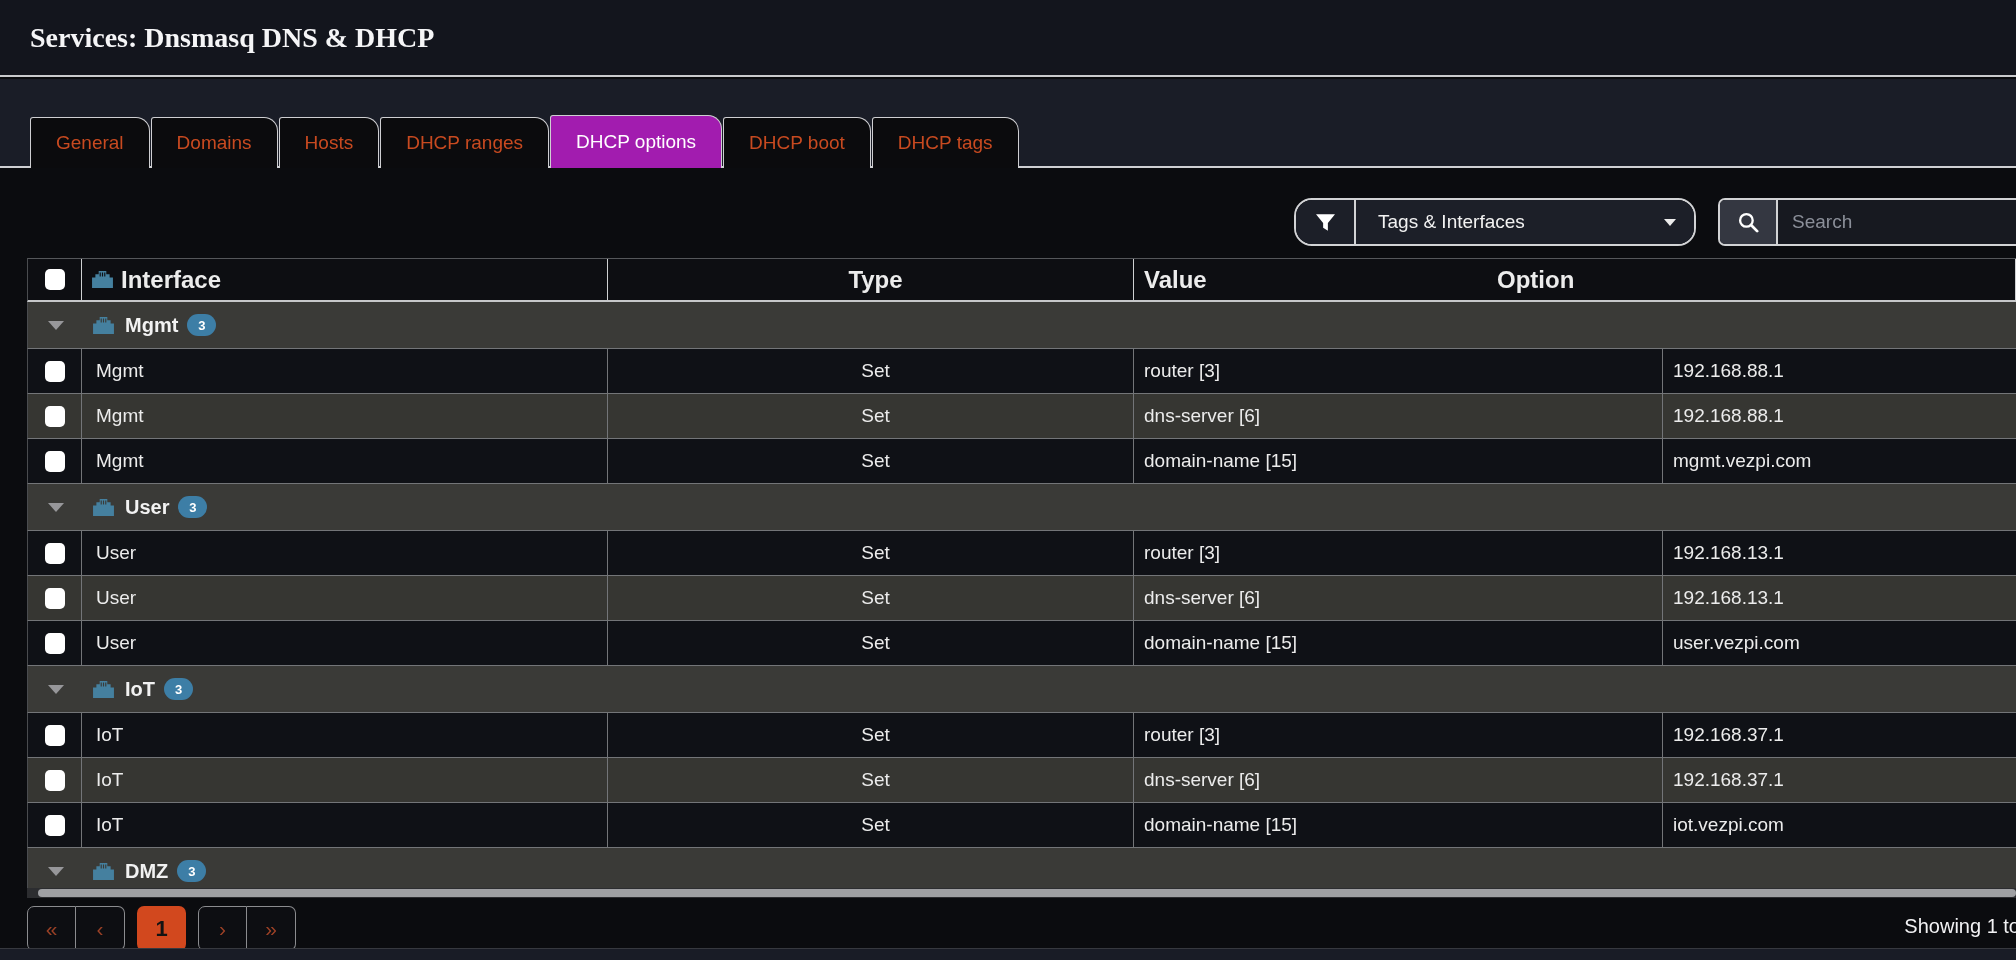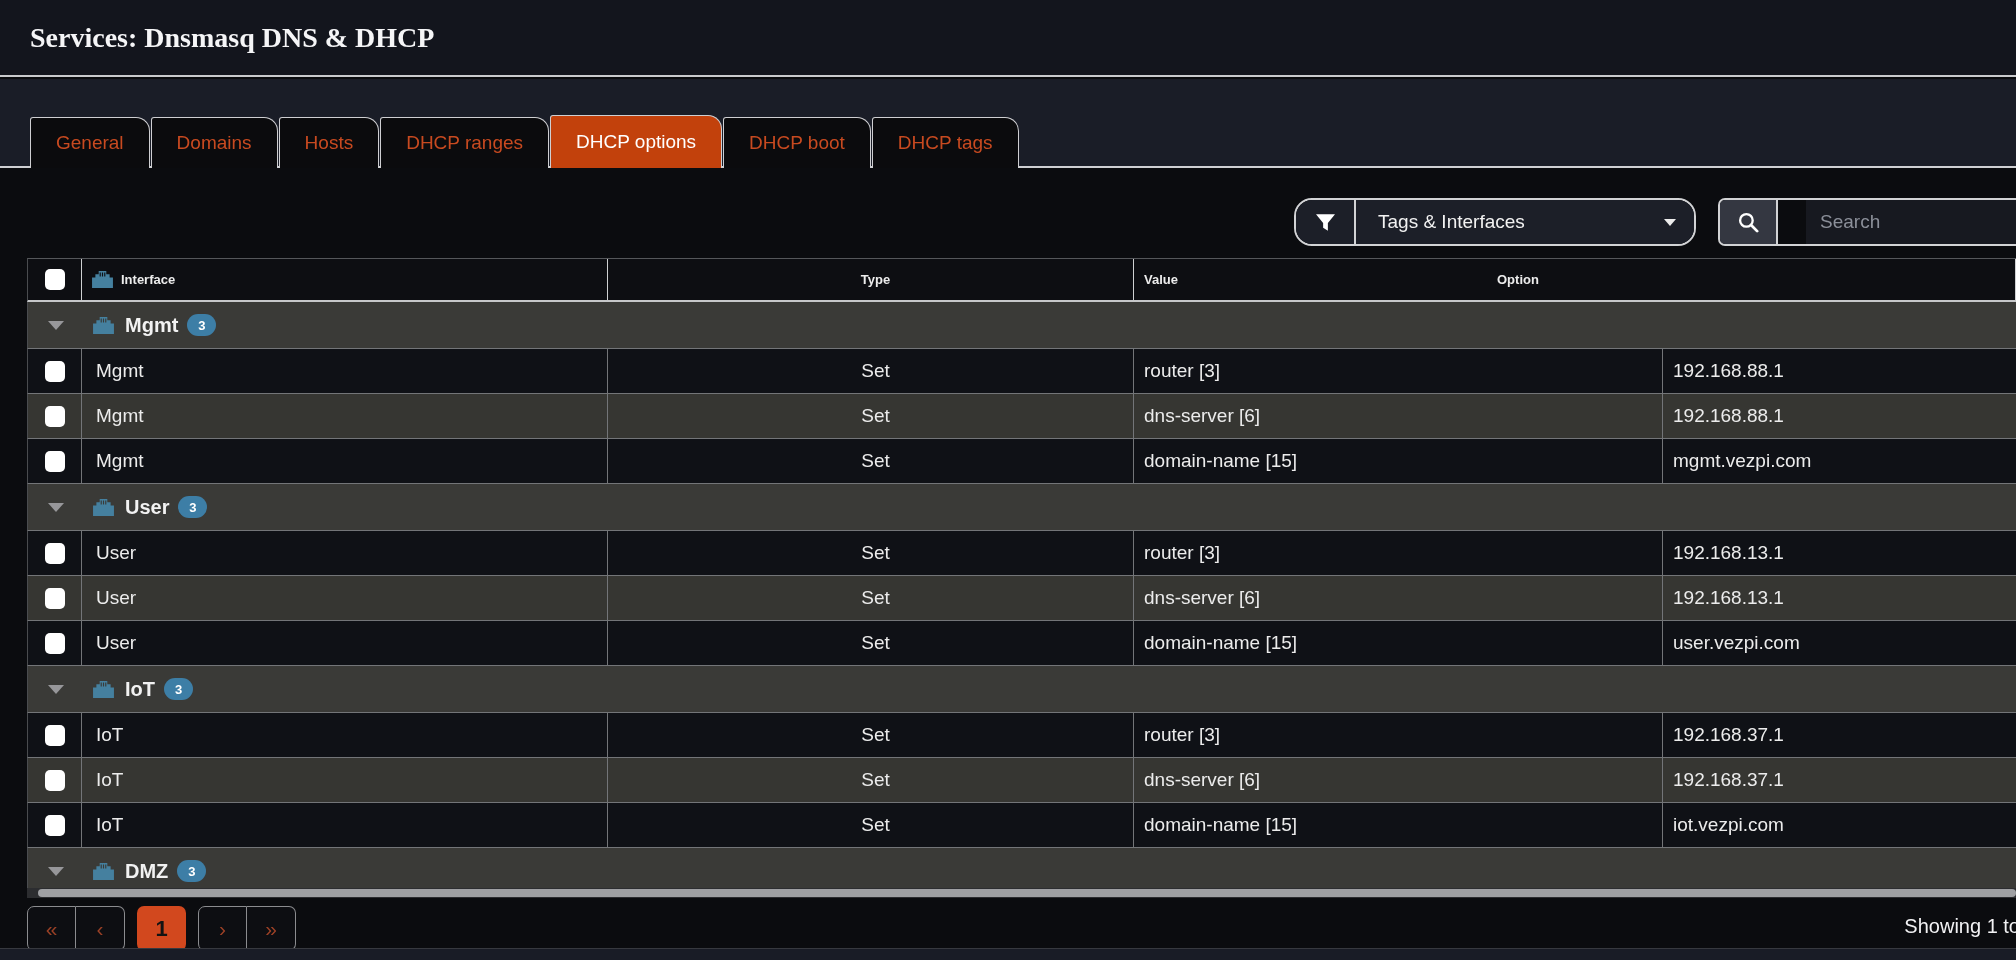--- a/index.html
+++ b/index.html
@@ -13,50 +13,50 @@
     border-bottom:2px solid #c9cacd;box-sizing:border-box;font-family:Liberation Serif, serif;}
   .app-title{position:absolute;left:30px;top:50%;transform:translateY(-50%);
     font-size:28px;font-weight:bold;color:#f5f5f7;}
   
   .tabbar{position:absolute;top:79px;left:0;width:100%;height:89px;background:#1a1d27;}
   .tabbar::after{content:"";position:absolute;left:0;bottom:0;width:100%;height:2px;background:#cfd0d3;}
   .tabs{position:absolute;left:30px;bottom:0;display:flex;align-items:flex-end;z-index:1;}
   .tab{box-sizing:border-box;height:51px;padding:0 25px;display:flex;align-items:center;
     background:#0b0b0d;color:#c84a20;font-size:19px;border:1px solid #cfcfd2;border-bottom:none;
     border-radius:3px 14px 0 0;margin-right:1px;cursor:pointer;white-space:nowrap;}
-  .tab.active{background:#c2410c;color:#ffffff;height:53px;}
+  .tab.active{background:#a21caf;color:#ffffff;height:53px;}
   
   .panel{position:absolute;top:168px;left:0;width:100%;height:780px;background:#0b0c0f;}
   
   .toolbar{position:absolute;top:30px;right:0;display:flex;gap:22px;}
   .filter-group{display:flex;height:44px;border:2px solid #d2d3d5;border-radius:18px;overflow:hidden;}
   .filter-btn{width:58px;background:#1c1f28;display:flex;align-items:center;justify-content:center;
     border-right:2px solid #d2d3d5;cursor:pointer;}
   .filter-select{width:298px;background:#1c1f28;display:flex;align-items:center;
     justify-content:space-between;padding:0 18px 0 22px;font-size:19px;color:#f2f2f2;cursor:pointer;}
   .caret-down{width:0;height:0;border-left:6px solid transparent;border-right:6px solid transparent;
     border-top:7px solid #ececec;}
   .search-group{display:flex;height:44px;border:2px solid #d2d3d5;border-right:none;
-    border-radius:7px 0 0 7px;overflow:hidden;width:296px;gap:28px;}
+    border-radius:7px 0 0 7px;overflow:hidden;width:296px;}
   .search-icon-box{width:56px;background:#343741;display:flex;align-items:center;justify-content:center;
     border-right:2px solid #d2d3d5;}
   .search-input{flex:1;background:#171920;border:none;outline:none;color:#e8e8e8;font-size:19px;
     padding:0 14px;font-family:inherit;min-width:0;}
   .search-input::placeholder{color:#8b8f99;}
   
   .table-wrap{position:absolute;top:90px;left:27px;right:0;height:630px;overflow:hidden;}
   .trow{display:flex;box-sizing:border-box;border-left:1px solid #4a4c4f;}
   .cell{box-sizing:border-box;display:flex;align-items:center;padding-left:10px;overflow:hidden;white-space:nowrap;}
   .c0{width:54px;flex:none;padding-left:0;justify-content:center;}
   .c1{width:526px;flex:none;}
   .c2{width:526px;flex:none;justify-content:center;}
   .c3{width:529px;flex:none;}
   .c4{flex:1;border-right:none !important;}
   .thead{height:44px;background:#0d0e12;border-top:1px solid #55575a;border-bottom:2px solid #c6c7c9;
-    font-weight:bold;font-size:13px;}
+    font-weight:bold;font-size:24px;}
   .thead .cell{border-right:1px solid #cfd0d2;}
   .thead .c1{padding-left:9px;gap:7px;}
   .body-row{height:45px;font-size:19px;border-bottom:1px solid #737578;}
   .body-row .cell{border-right:1px solid #737578;}
   .body-row .c1{padding-left:14px;}
   .row-dark{background:#0f1116;}
   .row-gray{background:#363632;}
   .group-row{height:47px;background:#3a3a37;border-bottom:1px solid #737578;display:flex;
     align-items:center;padding-left:20px;box-sizing:border-box;border-left:1px solid #4a4c4f;}
   .gcaret{width:0;height:0;border-left:8px solid transparent;border-right:8px solid transparent;

